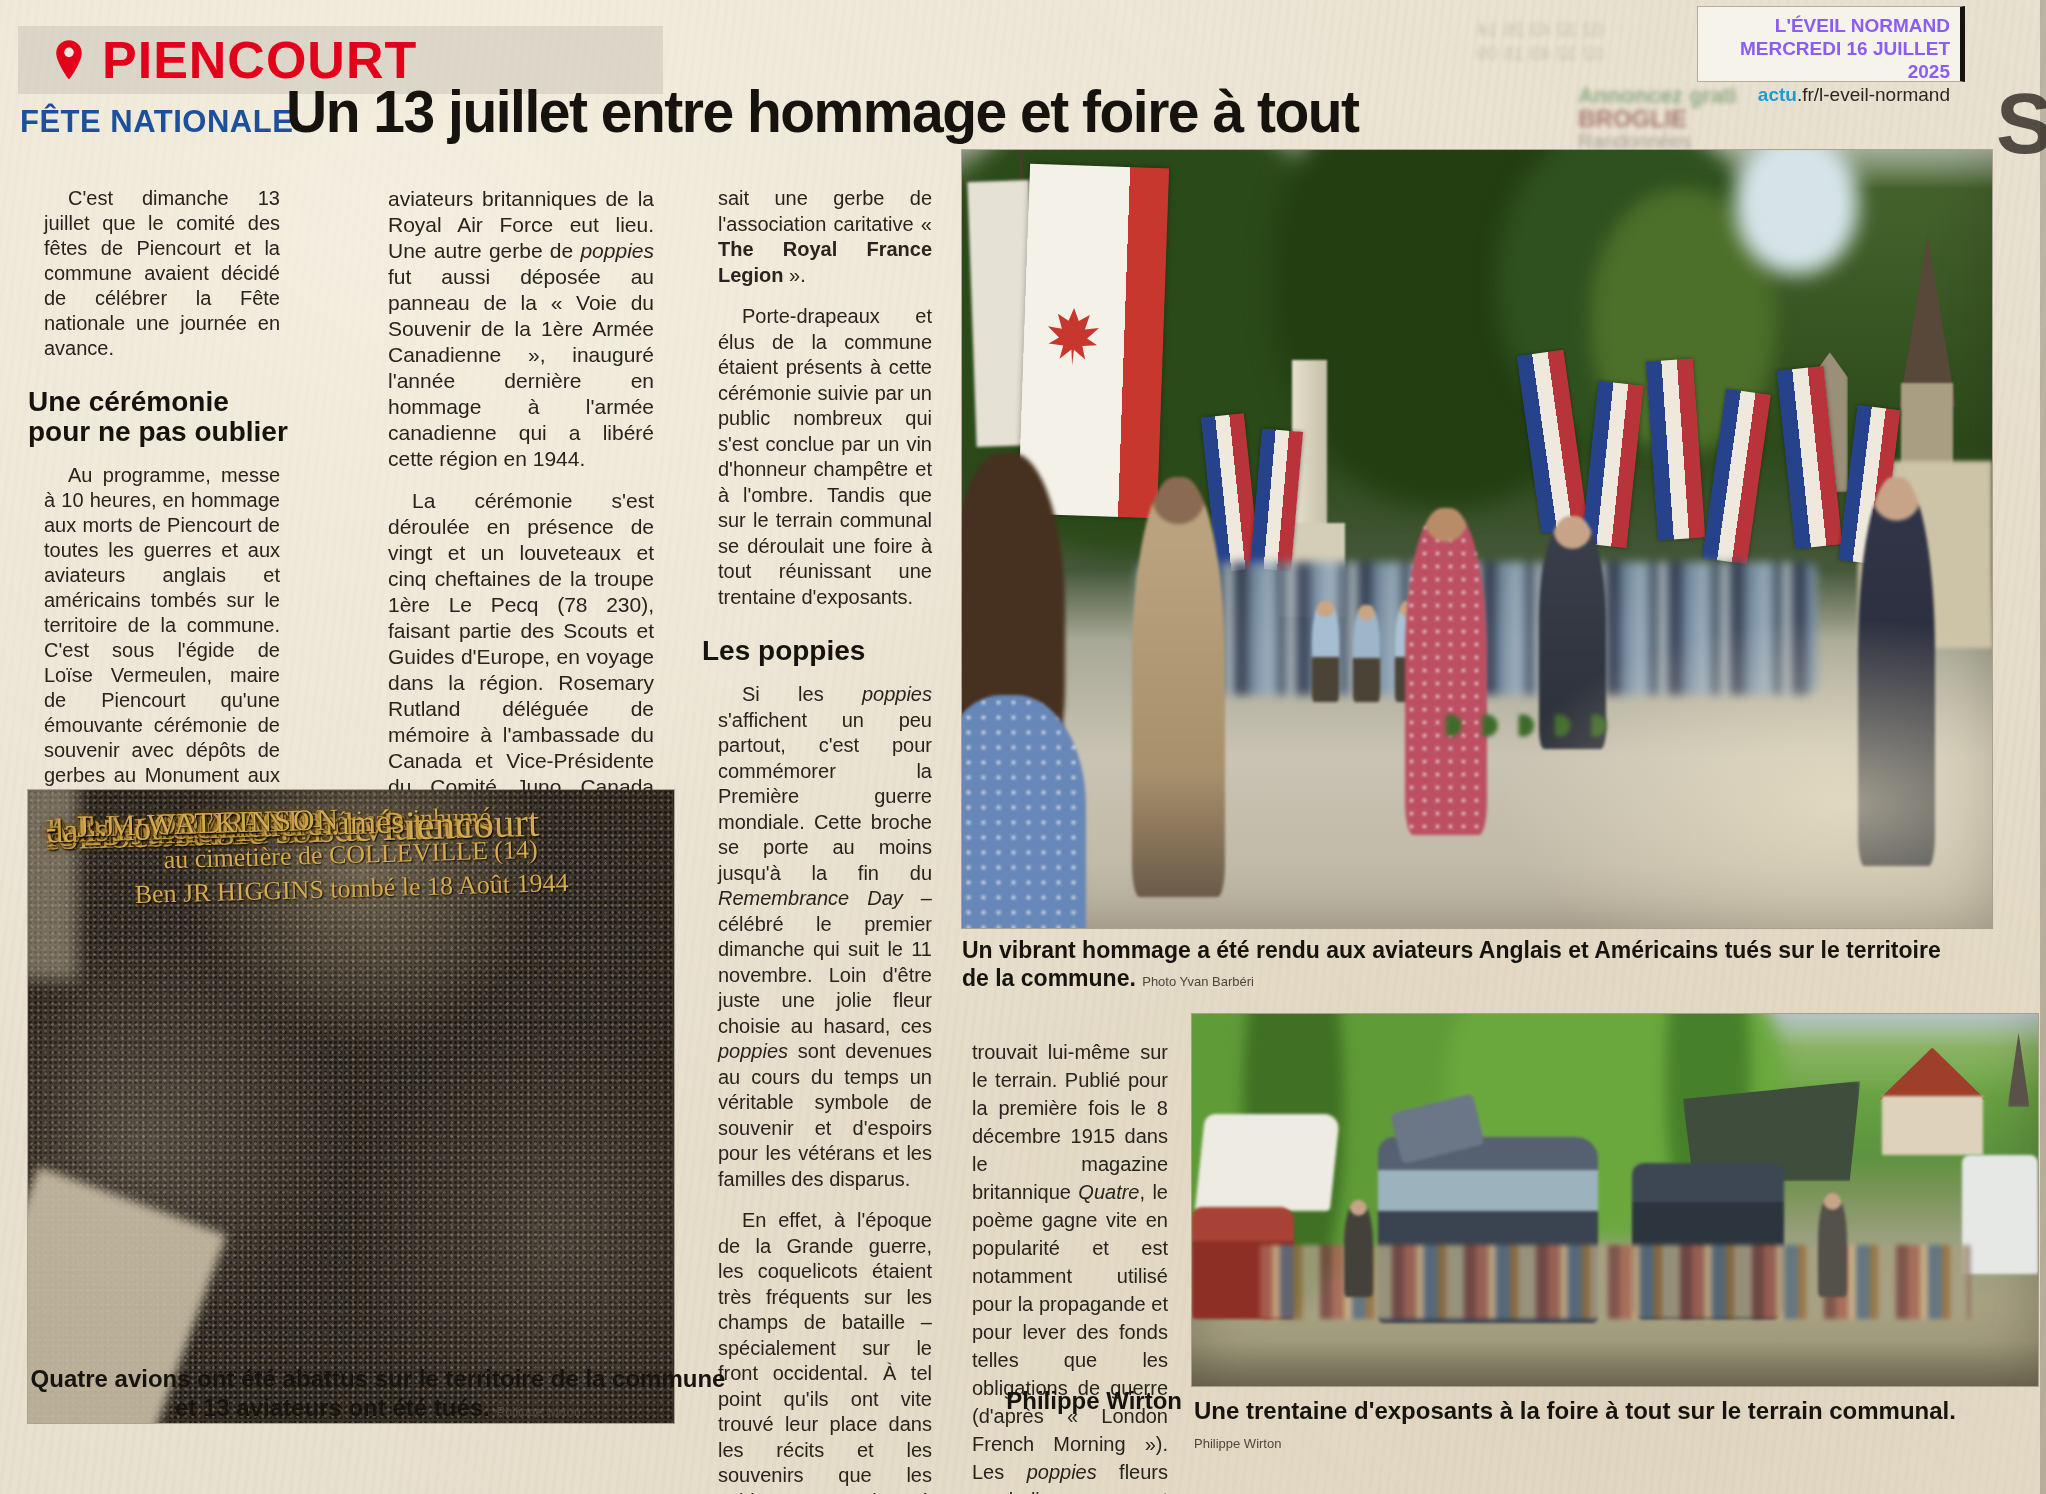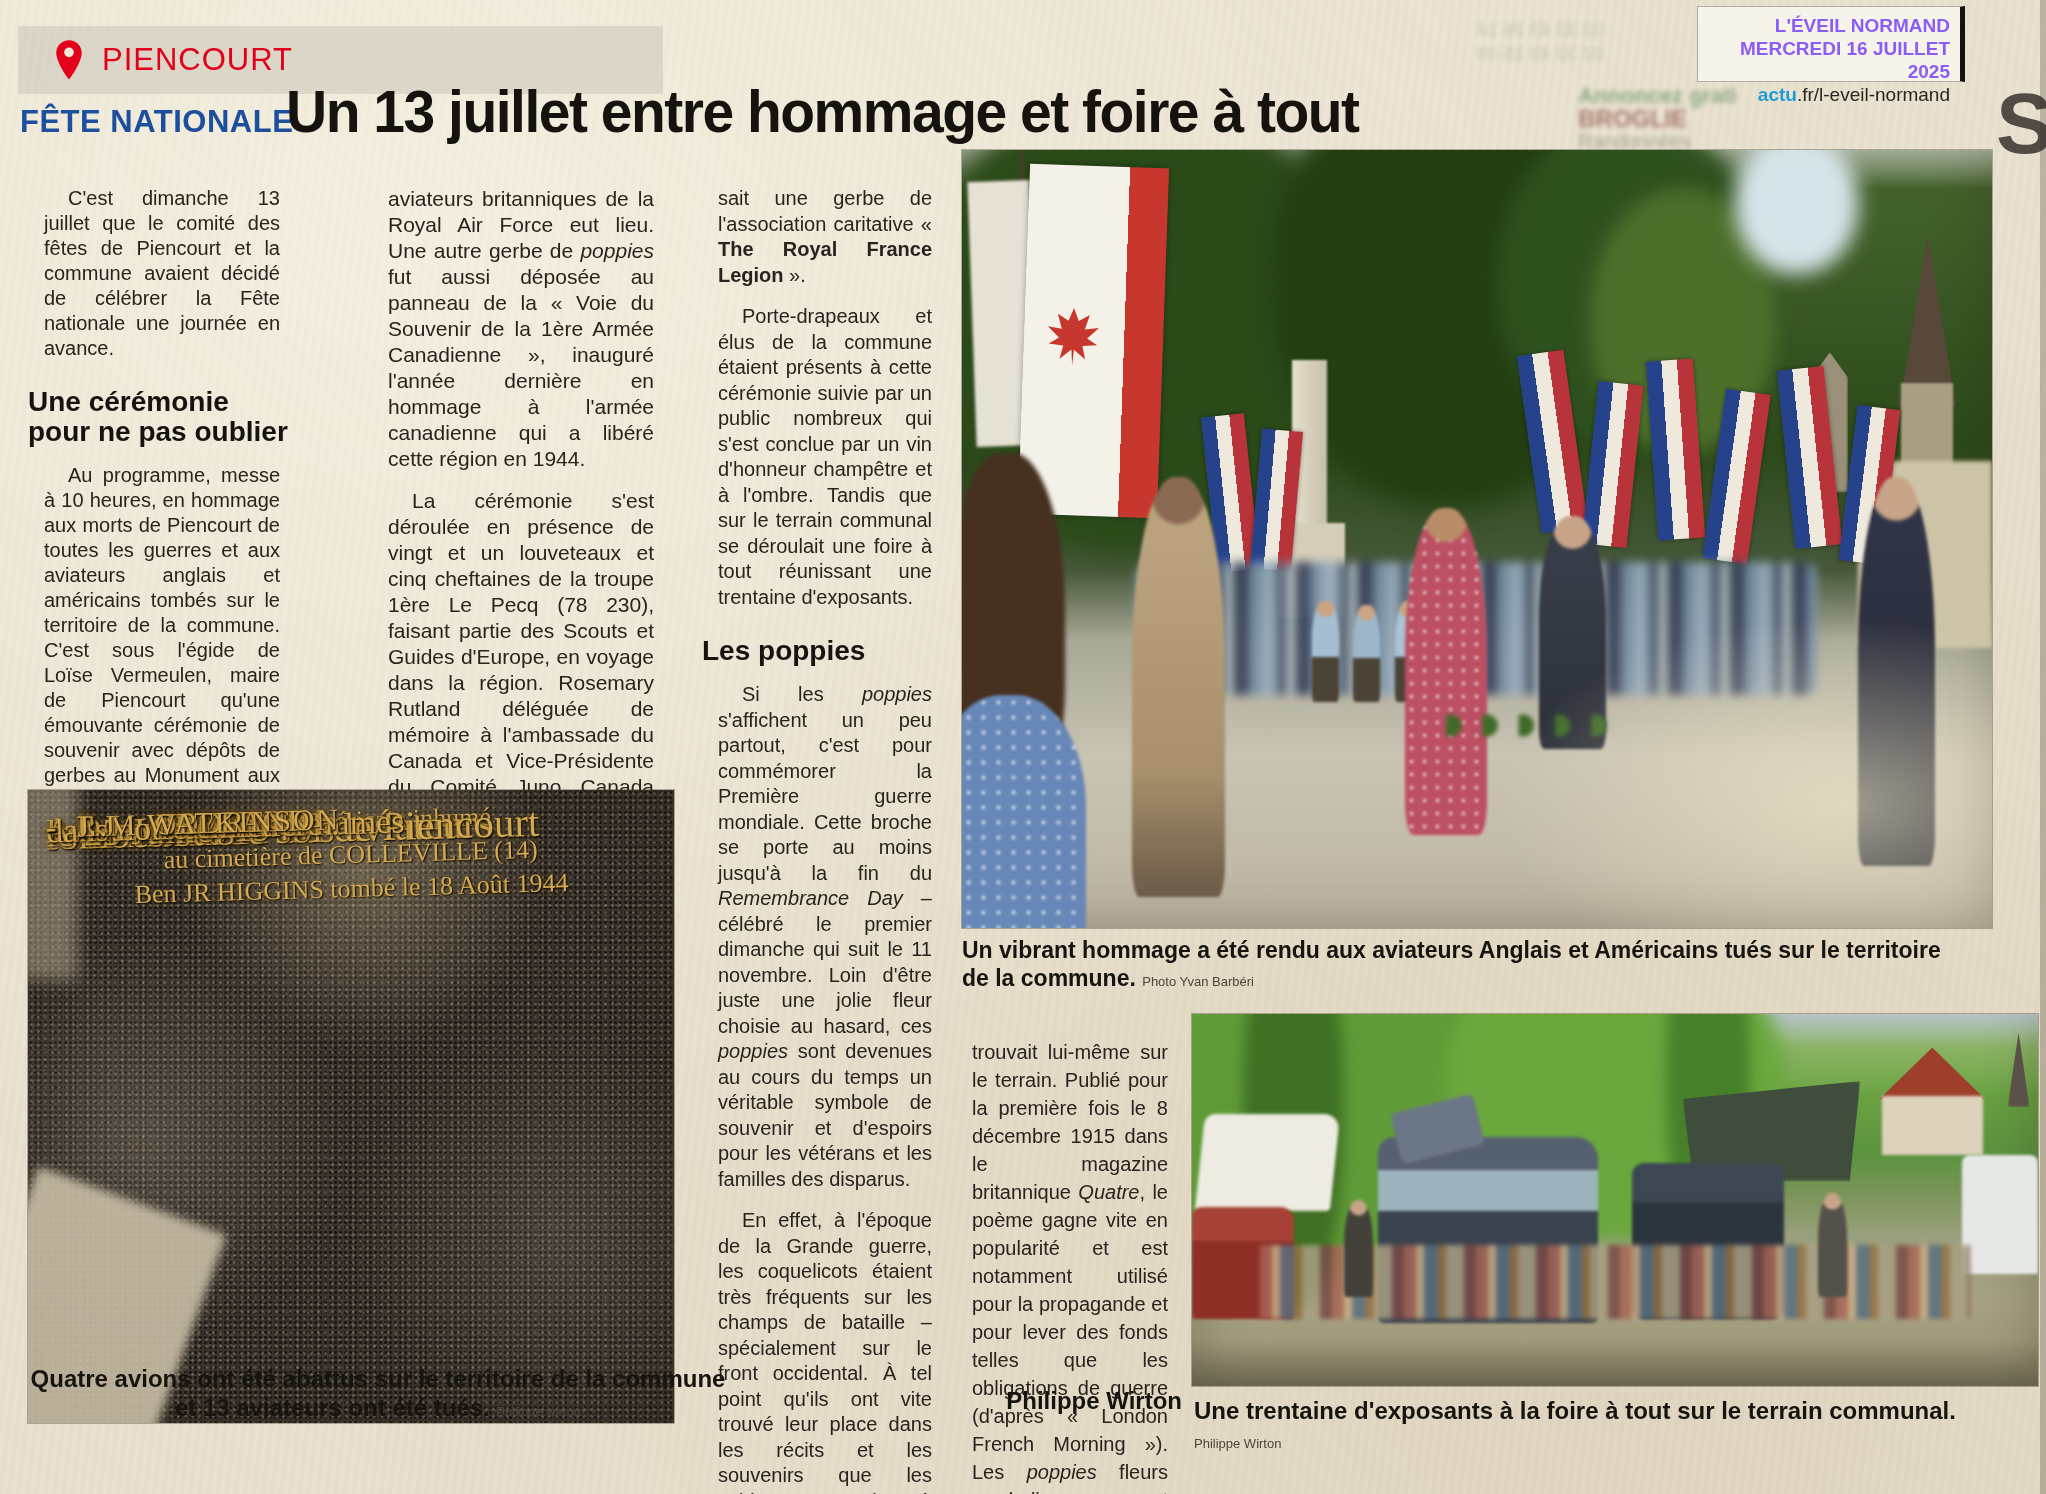--- a/index.html
+++ b/index.html
@@ -7,21 +7,21 @@
     background:#e9e1d0;
     background-image:
       radial-gradient(ellipse at 20% 15%, rgba(255,252,240,.5), transparent 55%),
       radial-gradient(ellipse at 80% 90%, rgba(205,190,160,.35), transparent 60%),
       repeating-linear-gradient(97deg, rgba(150,130,100,.035) 0 4px, transparent 4px 9px);
     font-family:"Liberation Sans", sans-serif; color:#28231c;}
   
   .loc-band{position:absolute;left:18px;top:26px;width:645px;height:68px;
     background:rgba(185,182,168,.38);display:flex;align-items:center;padding-left:34px;box-sizing:border-box;}
   .loc-band svg{width:34px;height:44px;margin-right:16px;}
-  .loc{font-size:31px;font-weight:normal;color:#e2001a;letter-spacing:1px;}
+  .loc{font-size:52px;font-weight:bold;color:#e2001a;letter-spacing:1px;}
   .masthead{position:absolute;left:1697px;top:6px;width:268px;height:76px;background:#f6f3ea;
     border:1px solid #b3ada0;border-right:5px solid #15130f;box-sizing:border-box;
     text-align:right;padding:7px 10px 0 6px;line-height:23px;}
   .m-name,.m-date{font-weight:bold;font-size:19px;color:#8b5cf6;}
   .m-url{font-size:19px;color:#2a261f;}
   .m-url b{color:#1b9cd3;margin-left:36px;}
   .kicker{position:absolute;left:20px;top:104px;font-size:31px;font-weight:bold;color:#1c4f9c;letter-spacing:.5px;}
   .headline{position:absolute;left:286px;top:76px;margin:0;font-size:57px;font-weight:bold;color:#16130e;
     letter-spacing:-1.5px;white-space:nowrap;transform:scaleY(1.05);transform-origin:left top;}
   

